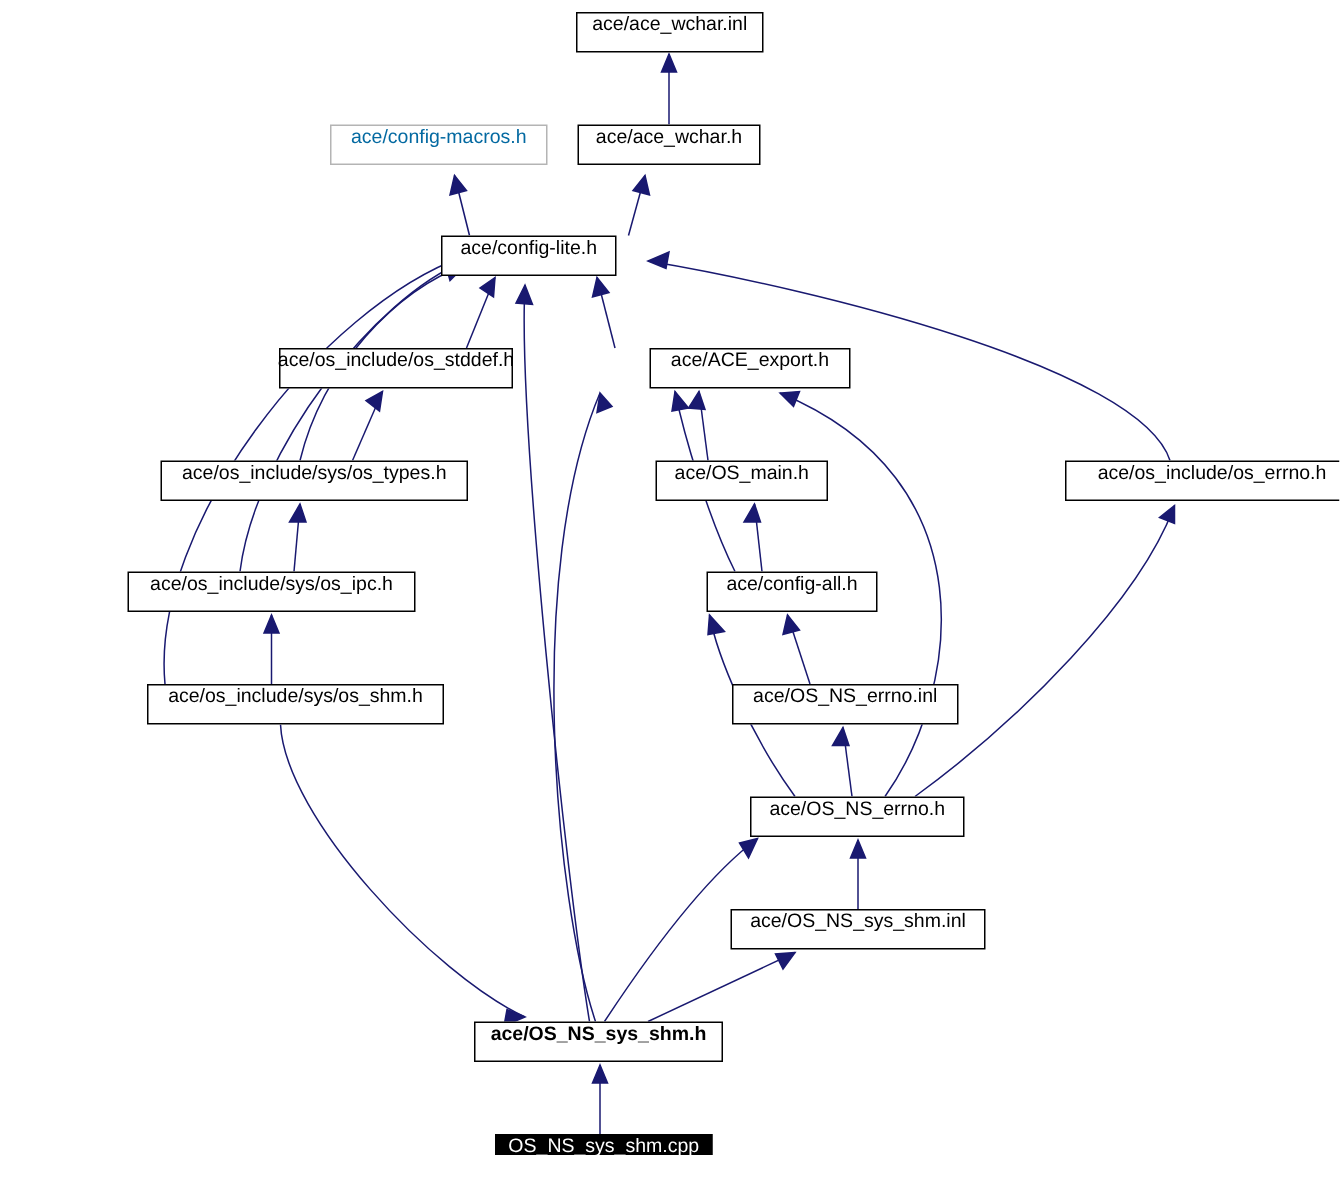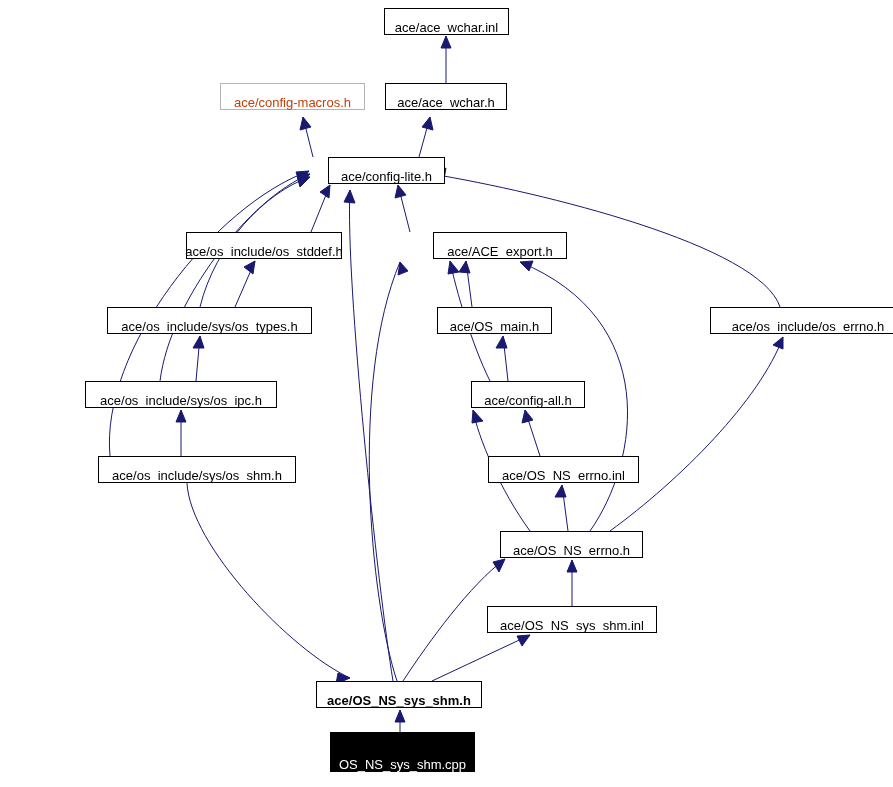--- a/index.html
+++ b/index.html
@@ -24,29 +24,29 @@
   }
   .node {
     position: absolute;
     box-sizing: border-box;
     border: 1px solid #000000;
     background: #ffffff;
     color: #000000;
     font-size: 13px;
     line-height: 1;
     display: flex;
-    align-items: flex-end;
+    align-items: flex-start;
     justify-content: center;
     white-space: nowrap;
     letter-spacing: 0px;
     z-index: 5;
   }
   .node.gray {
     border-color: #b4b4b4;
-    color: #c2410c;
+    color: #0369a1;
   }
   .node.root {
     background: #000000;
     border-color: #000000;
     color: #ffffff;
   }
   .edge-line {
     fill: none;
     stroke: #191970;
     stroke-width: 1;
@@ -174,21 +174,21 @@
   <div id="nodes">
       <div class="node" style="left: 384px; top: 8px; width: 125px; height: 27px;">
         <span>ace/ace_wchar.inl</span>
       </div>
       <div class="node gray" style="left: 220px; top: 83px; width: 145px; height: 27px;">
         <span>ace/config-macros.h</span>
       </div>
       <div class="node" style="left: 385px; top: 83px; width: 122px; height: 27px;">
         <span>ace/ace_wchar.h</span>
       </div>
-      <div class="node" style="left: 328px; top: 157px; width: 117px; height: 27px;">
+      <div class="node" style="left: 294px; top: 157px; width: 117px; height: 27px;">
         <span>ace/config-lite.h</span>
       </div>
       <div class="node" style="left: 186px; top: 232px; width: 156px; height: 27px;">
         <span>ace/os_include/os_stddef.h</span>
       </div>
       <div class="node" style="left: 393px; top: 232px; width: 134px; height: 27px; margin-left: 40px;">
         <span>ace/ACE_export.h</span>
       </div>
       <div class="node" style="left: 107px; top: 307px; width: 205px; height: 27px;">
         <span>ace/os_include/sys/os_types.h</span>
@@ -213,17 +213,17 @@
       </div>
       <div class="node" style="left: 500px; top: 531px; width: 143px; height: 27px;">
         <span>ace/OS_NS_errno.h</span>
       </div>
       <div class="node" style="left: 487px; top: 606px; width: 170px; height: 27px;">
         <span>ace/OS_NS_sys_shm.inl</span>
       </div>
       <div class="node" style="left: 316px; top: 681px; width: 166px; height: 27px; font-weight: bold;">
         <span>ace/OS_NS_sys_shm.h</span>
       </div>
-      <div class="node root" style="left: 330px; top: 732px; width: 145px; height: 40px;">
+      <div class="node root" style="left: 330px; top: 756px; width: 145px; height: 14px;">
         <span>OS_NS_sys_shm.cpp</span>
       </div>
     </div>
 </div>
 
 </body></html>

